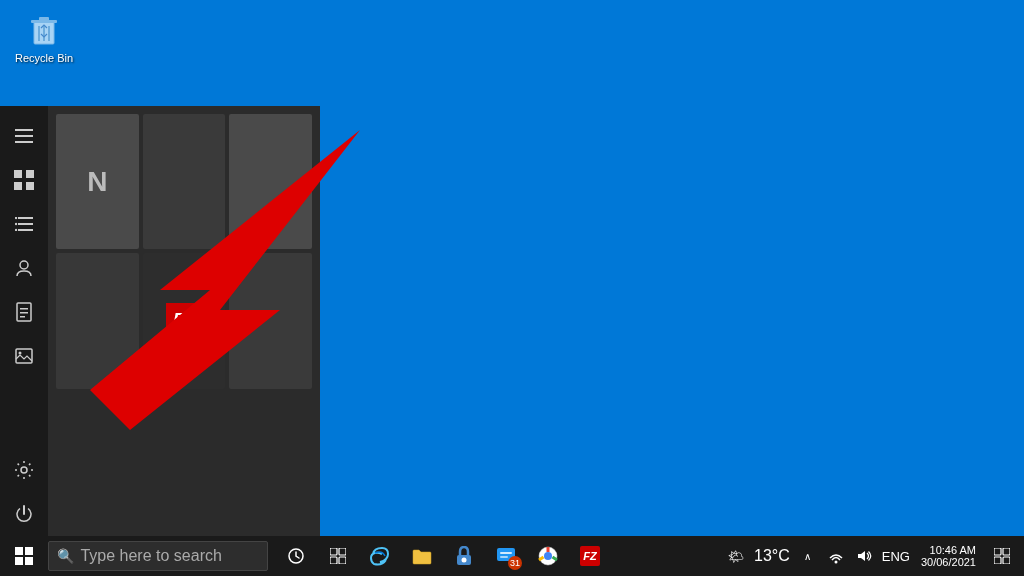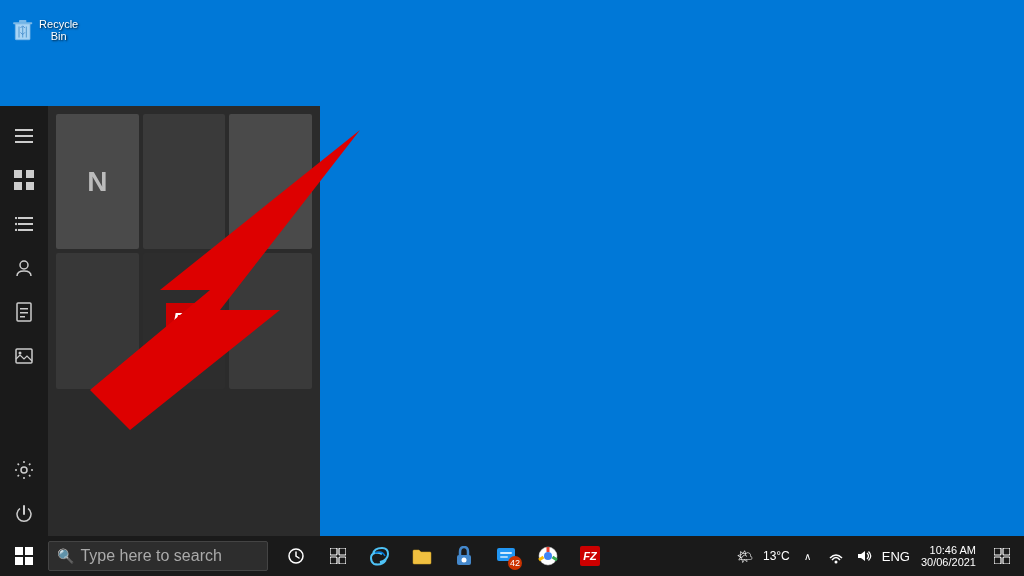--- a/index.html
+++ b/index.html
@@ -19,20 +19,21 @@
       background: #0078d7;
       position: relative;
     }
 
     
     .recycle-bin {
       position: absolute;
       top: 8px;
       left: 8px;
       display: flex;
+      flex-direction: column;
       align-items: center;
       width: 72px;
       cursor: pointer;
     }
     .recycle-bin-icon {
       width: 40px;
       height: 40px;
       margin-bottom: 4px;
     }
     .recycle-bin-label {
@@ -126,21 +127,21 @@
       display: flex;
       align-items: center;
       justify-content: center;
       cursor: pointer;
       color: white;
       font-size: 13px;
     }
 
     .tray-temp {
       color: white;
-      font-size: 12px;
+      font-size: 16px;
       padding: 0 3px;
       cursor: pointer;
     }
 
     .tray-lang {
       color: white;
       font-size: 13px;
       padding: 0 3px;
       cursor: pointer;
     }
@@ -468,21 +469,21 @@
         </svg>
       </div>
 
       <div class="taskbar-icon-btn" style="position:relative;">
         <svg width="20" height="18" viewBox="0 0 20 18">
           <rect x="1" y="1" width="18" height="13" rx="2" fill="#2196F3"></rect>
           <path d="M1 14 L4 10 L1 14Z" fill="#1565C0"></path>
           <rect x="4" y="5" width="12" height="2" rx="1" fill="white" opacity="0.8"></rect>
           <rect x="4" y="9" width="8" height="2" rx="1" fill="white" opacity="0.6"></rect>
         </svg>
-        <div class="messenger-badge">42</div>
+        <div class="messenger-badge">31</div>
       </div>
 
       <div class="taskbar-icon-btn">
         <svg width="20" height="20" viewBox="0 0 20 20">
           <circle cx="10" cy="10" r="9" fill="white" stroke="#ddd" stroke-width="0.5"></circle>
           <circle cx="10" cy="10" r="4" fill="#4285f4"></circle>
           <path d="M10 1 L10 6" stroke="#ea4335" stroke-width="3"></path>
           <path d="M19 14 L14.5 11" stroke="#34a853" stroke-width="3"></path>
           <path d="M1 14 L5.5 11" stroke="#fbbc05" stroke-width="3"></path>
           <circle cx="10" cy="10" r="3" fill="#4285f4"></circle>

